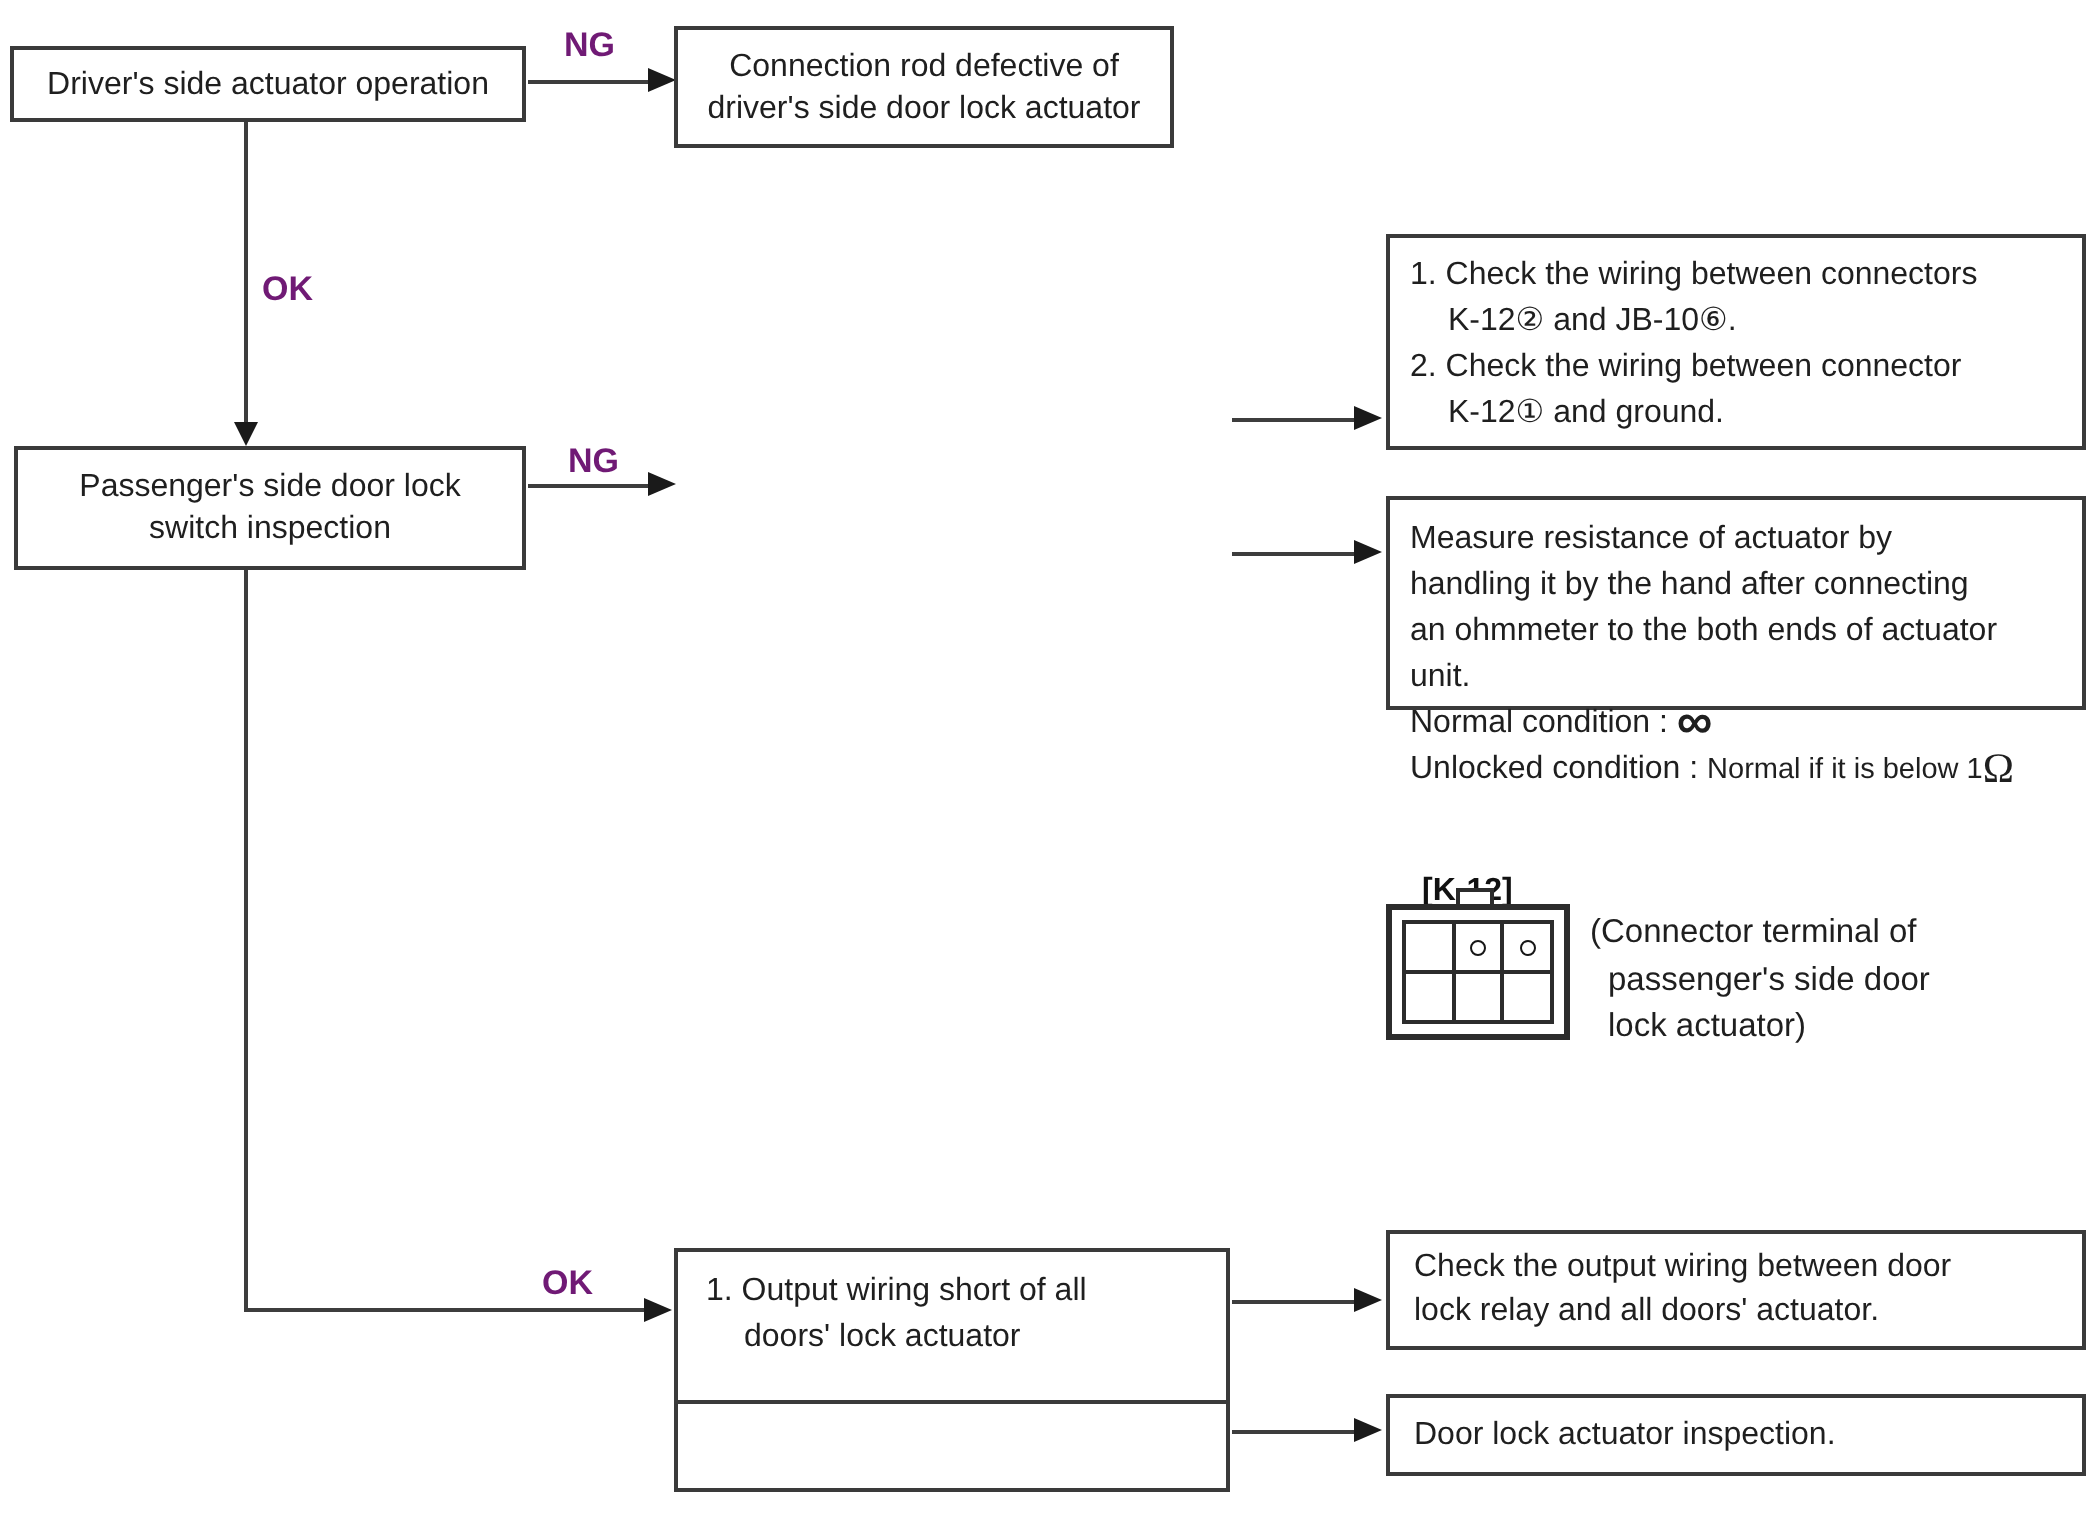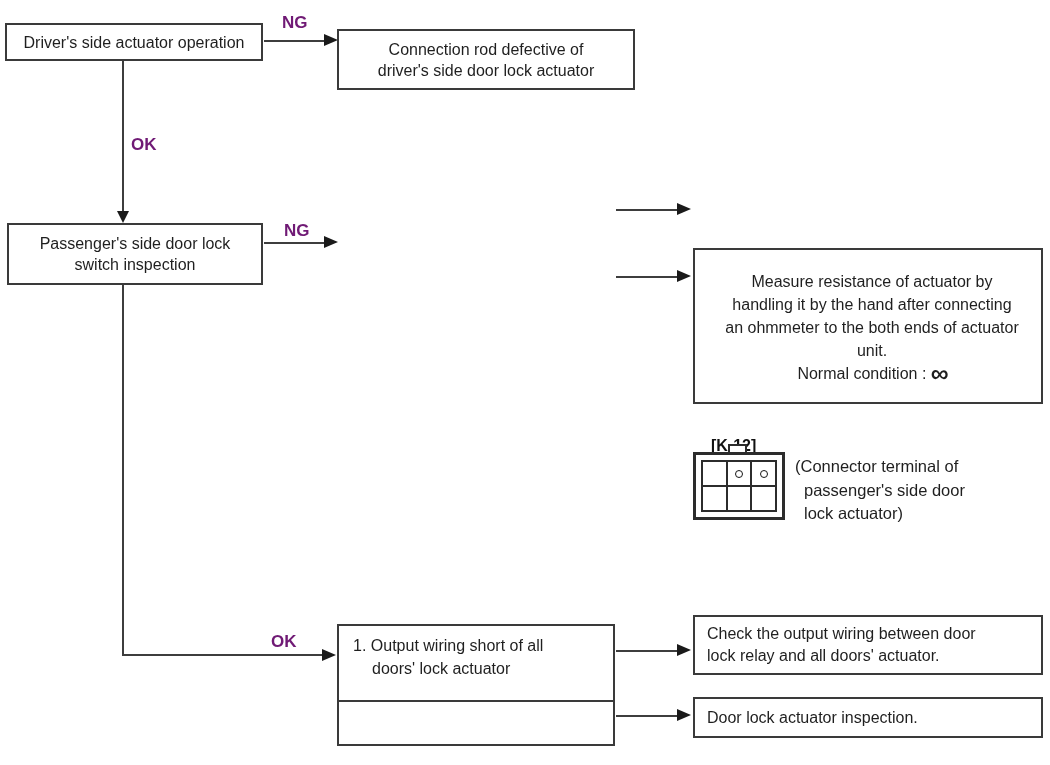--- a/index.html
+++ b/index.html
@@ -40,21 +40,21 @@
 <div class="canvas">
 
   <div class="box center-box" style="left:5px;top:23px;width:258px;height:38px;">
     <span>Driver's side actuator operation</span>
   </div>
 
   <div class="flow-label" style="left:282px;top:13px;">NG</div>
   <div class="hline" style="left:264px;top:40px;width:62px;"></div>
   <div class="ah-right" style="left:324px;top:34px;"></div>
 
-  <div class="box center-box prelines" style="left:337px;top:13px;width:298px;height:61px;margin-top:16px;">
+  <div class="box center-box prelines" style="left:337px;top:13px;width:250px;height:61px;">
     <span class="prelines">Connection rod defective of
 driver's side door lock actuator</span>
   </div>
 
   <div class="vline" style="left:122px;top:61px;height:150px;"></div>
   <div class="ah-down" style="left:117px;top:211px;"></div>
   <div class="flow-label" style="left:131px;top:135px;">OK</div>
 
   <div class="box center-box" style="left:7px;top:223px;width:256px;height:62px;">
     <span class="prelines">Passenger's side door lock
@@ -64,29 +64,39 @@
   <div class="flow-label" style="left:284px;top:221px;">NG</div>
   <div class="hline" style="left:264px;top:242px;width:61px;"></div>
   <div class="ah-right" style="left:324px;top:236px;"></div>
 
 
   <div class="hline" style="left:616px;top:209px;width:62px;"></div>
   <div class="ah-right" style="left:677px;top:203px;"></div>
   <div class="hline" style="left:616px;top:276px;width:62px;"></div>
   <div class="ah-right" style="left:677px;top:270px;"></div>
 
+  <div class="box lh23" style="left:693px;top:117px;width:350px;height:108px;padding:7px 4px 0 10px;">
+    <div class="hang prelines">1. Check the wiring between connectors
+K-12② and JB-10⑥.</div>
+    <div class="hang prelines">2. Check the wiring between connector
+K-12① and ground.</div>
+  </div>
 
-  <div class="box lh23" style="left:693px;top:248px;width:350px;height:156px;padding:20px 2px 0 10px;text-align:center;">
+  <div class="box lh23" style="left:693px;top:248px;width:350px;height:107px;padding:8px 2px 0 10px;">
     <div class="prelines">Measure resistance of actuator by
 handling it by the hand after connecting
 an ohmmeter to the both ends of actuator
 unit.</div>
     <div>
       <span>Normal condition :</span>
       <span class="inf">∞</span>
+    </div>
+    <div>
+      <span>Unlocked condition :</span>
+      <span class="smaller">Normal if it is below 1</span><span class="ohm">Ω</span>
     </div>
   </div>
 
   <div class="k12" style="left:711px;top:437px;">[K-12]</div>
   <div class="conn-tab"></div>
   <div class="conn-outer">
     <div class="conn-grid">
       <div class="conn-cell"></div>
       <div class="conn-cell">
           <span class="conn-pin"></span>

